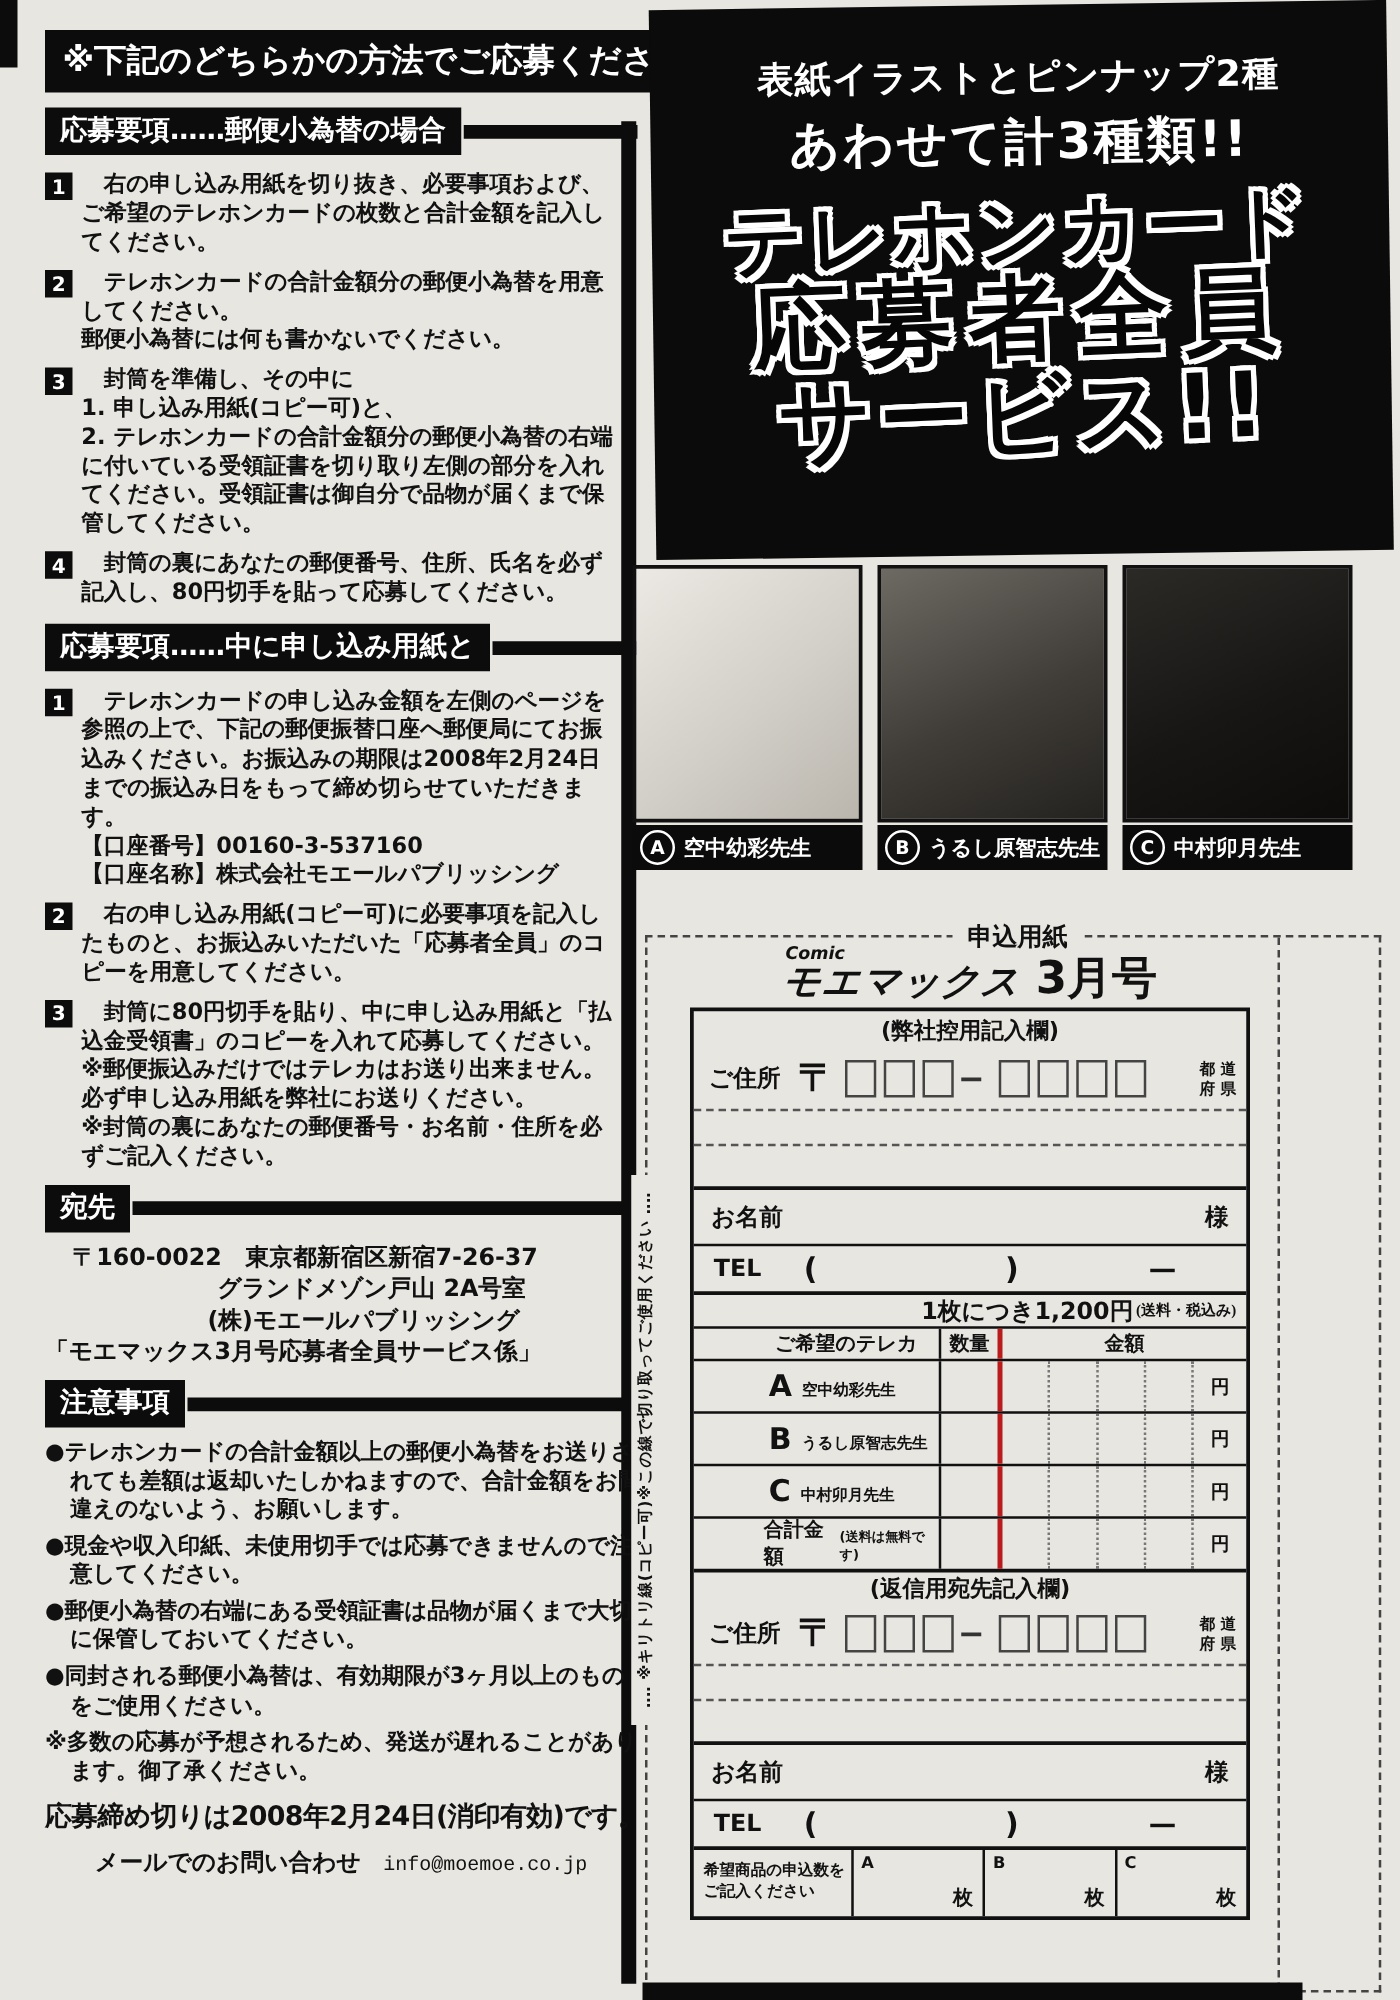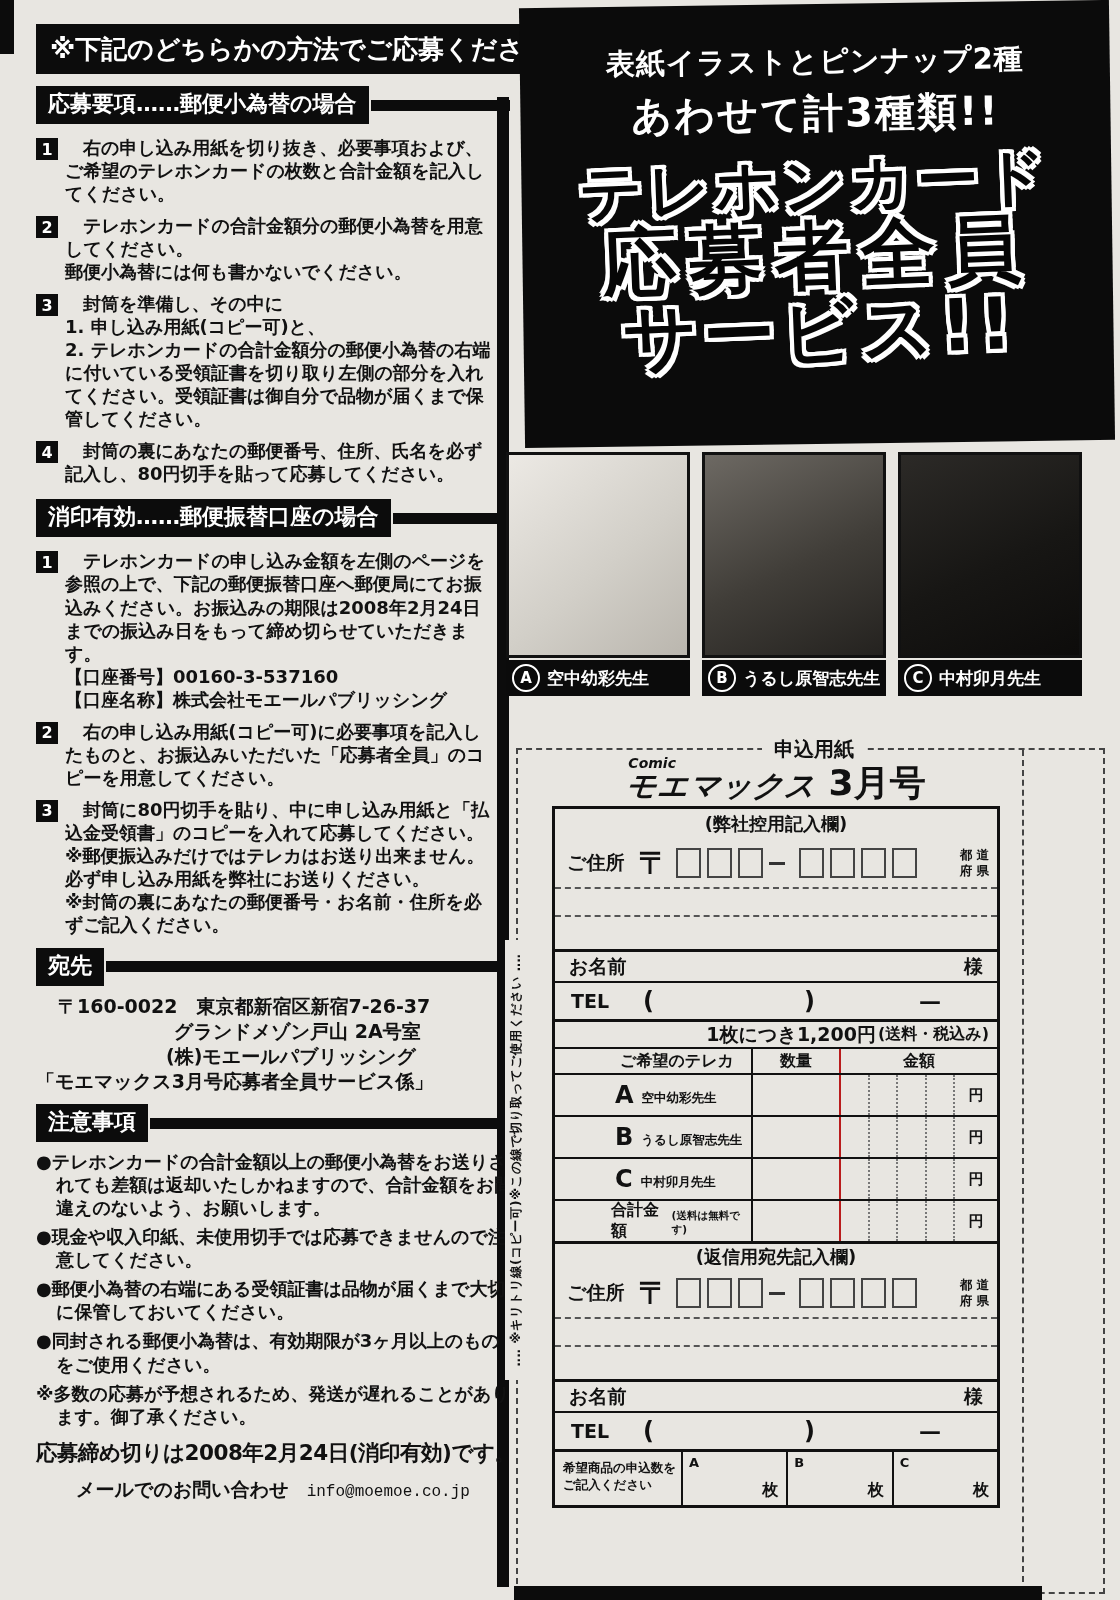--- a/index.html
+++ b/index.html
@@ -89,31 +89,31 @@
   .logo-comic{font-size:14px;font-style:italic;font-weight:800;margin-bottom:1px;margin-left:2px;}
   .logo-main{font-size:30px;font-weight:800;font-style:italic;transform:skewX(-6deg);letter-spacing:1px;}
   .issue{font-size:36px;font-weight:800;line-height:1;}
 
   .formbox{position:absolute;left:552px;top:806px;width:448px;border:3px solid #111;box-sizing:border-box;background:transparent;}
   .frow{box-sizing:border-box;}
   .f-office{height:30px;display:flex;align-items:center;justify-content:center;font-size:18px;font-weight:800;}
   .f-addr{height:50px;display:flex;align-items:center;padding-left:12px;border-bottom:2px dashed #555;justify-content:space-between;}
   .f-gap1{height:28px;border-bottom:2px dashed #555;}
   .f-gap2{height:32px;}
-  .f-name{height:32px;border-top:3px solid #111;display:flex;align-items:center;padding:0 14px;font-size:19px;}
+  .f-name{height:46px;border-top:3px solid #111;display:flex;align-items:center;padding:0 14px;font-size:19px;}
   .f-tel{height:38px;border-top:2px solid #111;display:flex;align-items:center;padding-left:16px;font-size:19px;}
   .f-price{height:28px;border-top:3px solid #111;display:flex;align-items:center;justify-content:flex-end;padding-right:8px;gap:2px;}
   .price-main{font-size:19px;font-weight:800;}
-  .price-note{font-size:16px;font-weight:800;}
+  .price-note{font-size:12px;font-weight:800;font-family:Liberation Serif, serif;}
   .f-thead,.f-trow,.f-total{display:flex;border-top:2px solid #111;padding-left:48px;}
   .f-thead{height:26px;font-size:16px;}
   .f-trow{height:42px;}
   .f-total{height:42px;}
   .c1{width:150px;flex:none;border-right:2px solid #111;display:flex;align-items:center;box-sizing:border-box;}
-  .c2{width:88px;flex:none;border-right:2px solid #b91c1c;box-sizing:border-box;text-align:right;}
+  .c2{width:49px;flex:none;border-right:4px solid #b91c1c;box-sizing:border-box;text-align:right;}
   .c3{flex:1;display:flex;box-sizing:border-box;}
   .f-thead .c1,.f-thead .c2{justify-content:center;align-items:center;display:flex;font-weight:800;}
   .f-thead .c3{justify-content:center;align-items:center;font-weight:800;}
   .seg{flex:1;border-right:2px dotted #777;}
   .yen-cell{width:42px;flex:none;display:flex;align-items:center;justify-content:center;font-size:15px;font-weight:800;}
   .row-letter{font-size:24px;font-weight:800;margin-left:12px;}
   .row-artist{font-size:12.5px;font-weight:800;margin-left:8px;margin-top:6px;white-space:nowrap;}
   .total-label{font-size:16px;font-weight:800;margin-left:8px;}
   .total-note{font-size:10.5px;font-weight:800;margin-top:3px;}
   .f-reply{height:28px;border-top:3px solid #111;display:flex;align-items:center;justify-content:center;font-size:18px;font-weight:800;}
@@ -175,21 +175,21 @@
       <span class="itext">封筒を準備し、その中に
 1. 申し込み用紙(コピー可)と、
 2. テレホンカードの合計金額分の郵便小為替の右端に付いている受領証書を切り取り左側の部分を入れてください。受領証書は御自分で品物が届くまで保管してください。</span>
     </div>
     <div class="item">
       <span class="badge">4</span>
       <span class="itext">封筒の裏にあなたの郵便番号、住所、氏名を必ず記入し、80円切手を貼って応募してください。</span>
     </div>
 
     <div class="sec-header" style="margin-top:14px;">
-      <span class="sec-label">消印有効……郵便振替口座の場合</span>
+      <span class="sec-label">応募要項……中に申し込み用紙と</span>
       <span class="sec-line"></span>
     </div>
 
     <div class="item">
       <span class="badge">1</span>
       <span class="itext">テレホンカードの申し込み金額を左側のページを参照の上で、下記の郵便振替口座へ郵便局にてお振込みください。お振込みの期限は2008年2月24日までの振込み日をもって締め切らせていただきます。
 【口座番号】00160-3-537160
 【口座名称】株式会社モエールパブリッシング</span>
     </div>
     <div class="item">

